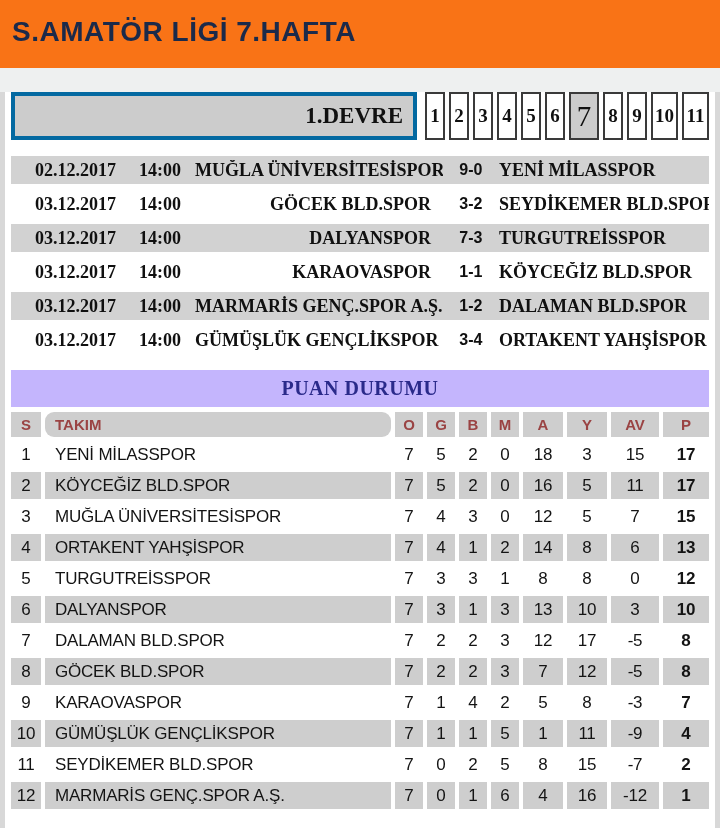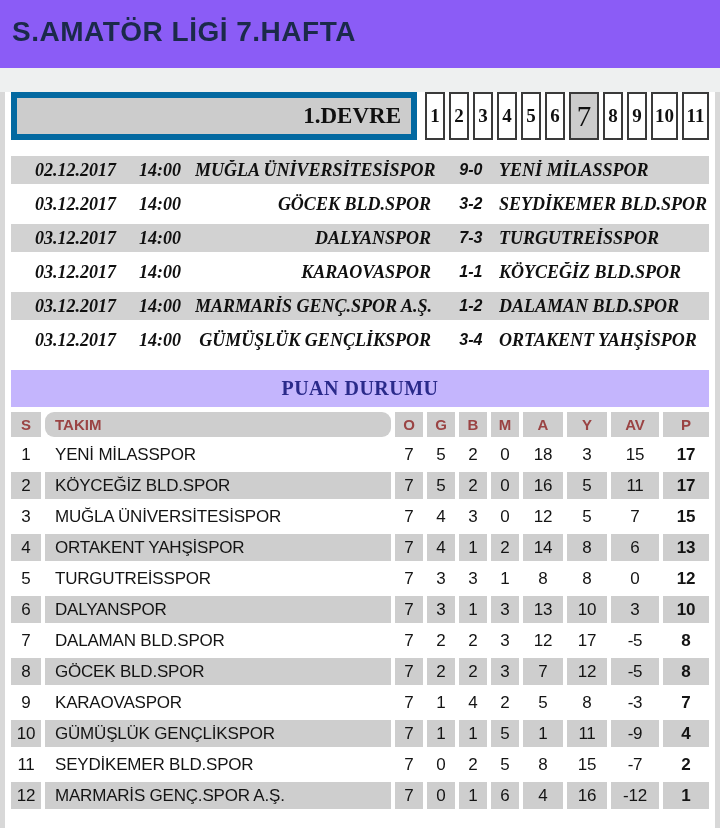--- a/index.html
+++ b/index.html
@@ -3,57 +3,57 @@
 <meta charset="utf-8">
 <style>
   * { box-sizing: border-box; }
   html,body { margin:0; padding:0; }
   body {
     width:720px; height:828px; overflow:hidden;
     background:#eef0f0;
     font-family:"Liberation Sans", sans-serif;
   }
   .app-header {
-    height:68px; background:#8b5cf6;
+    height:68px; background:#f97316;
   }
   .app-header .title {
     margin:0; padding:16px 0 0 12px;
     font-size:28px; font-weight:600; color:#1b2a4a;
     font-family:"Liberation Sans", sans-serif;
     letter-spacing:.5px;
   }
   .frame {
     height:749px; background:#ffffff;
     border-left:5px solid #d8d8d8;
     border-right:5px solid #d8d8d8;
     border-bottom:6px solid #22395e;
     padding:0 4px;
   }
   
   .week-bar {
     margin-top:24px; height:48px;
     display:flex; gap:4px; align-items:stretch; padding:0 2px;
   }
   .devre-bar {
-    flex:1 1 auto; background:#cccccc; border:6px solid #0369a1;
+    flex:1 1 auto; background:#cccccc; border:4px solid #0369a1;
     display:flex; align-items:center; justify-content:flex-end;
     padding-right:10px;
     font-family:"Liberation Serif", serif; font-weight:bold;
     font-size:23px; color:#101010; margin-right:4px;
   }
   .week-box {
     width:20px; flex:0 0 auto; background:#ffffff; border:2px solid #3a3a3a;
     display:flex; align-items:center; justify-content:center;
     font-family:"Liberation Serif", serif; font-weight:bold;
     font-size:19px; color:#101010; cursor:pointer;
   }
   .week-box.wide { width:27px; }
   .week-box.active { width:30px; background:#cccccc; font-weight:normal; font-size:29px; }
   
-  .fixtures { margin-top:16px; display:flex; flex-direction:column; gap:6px; padding:0 2px;font-style:italic; }
+  .fixtures { margin-top:16px; display:flex; flex-direction:column; gap:6px; padding:0 2px; }
   .fixture-row {
     height:28px; display:grid;
     grid-template-columns:24px 104px 56px 1.18fr 56px 1fr;
     align-items:center;
     font-family:"Liberation Serif", serif; font-weight:bold;
     font-size:18px; color:#101010;
   }
   .fixture-row.gray { background:#d2d2d2; }
   .fx-home { text-align:right; padding-right:12px; white-space:nowrap; overflow:hidden; }
   .fx-away { text-align:left; white-space:nowrap; overflow:hidden; }

